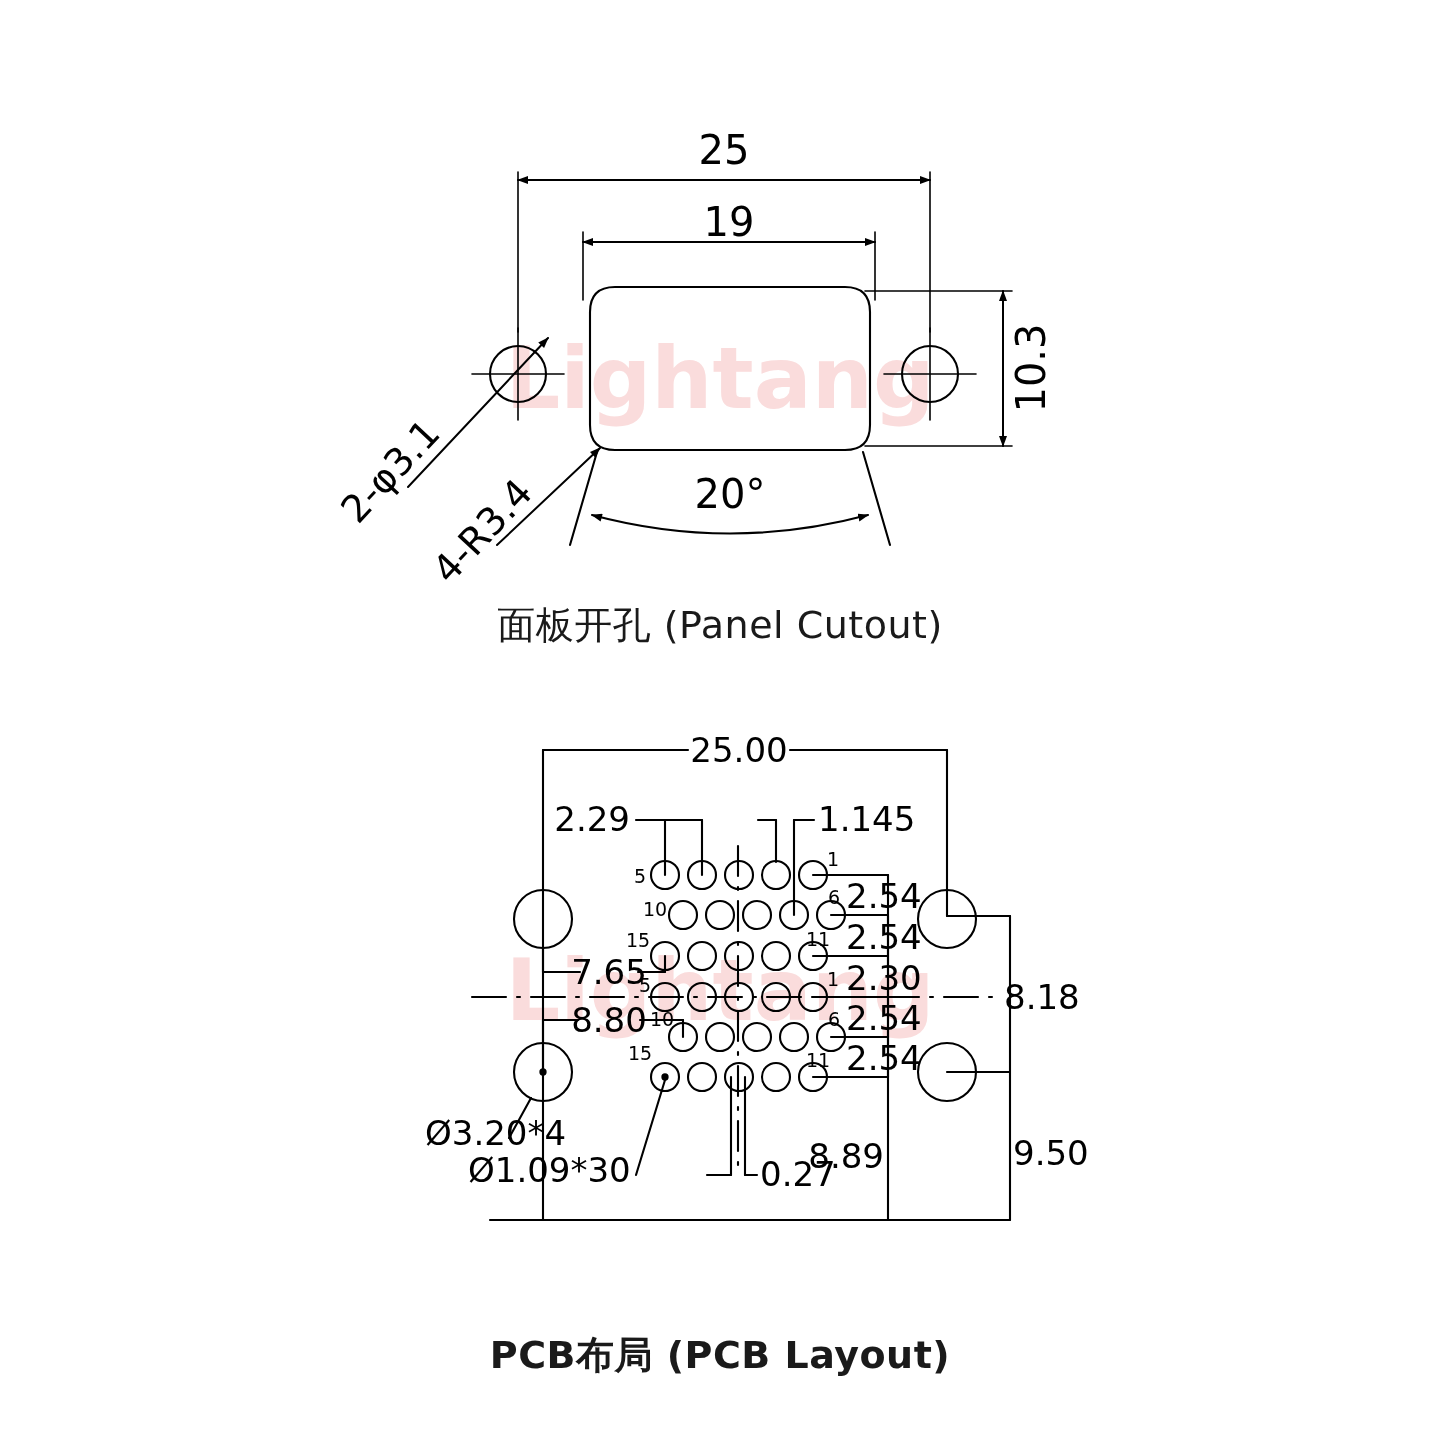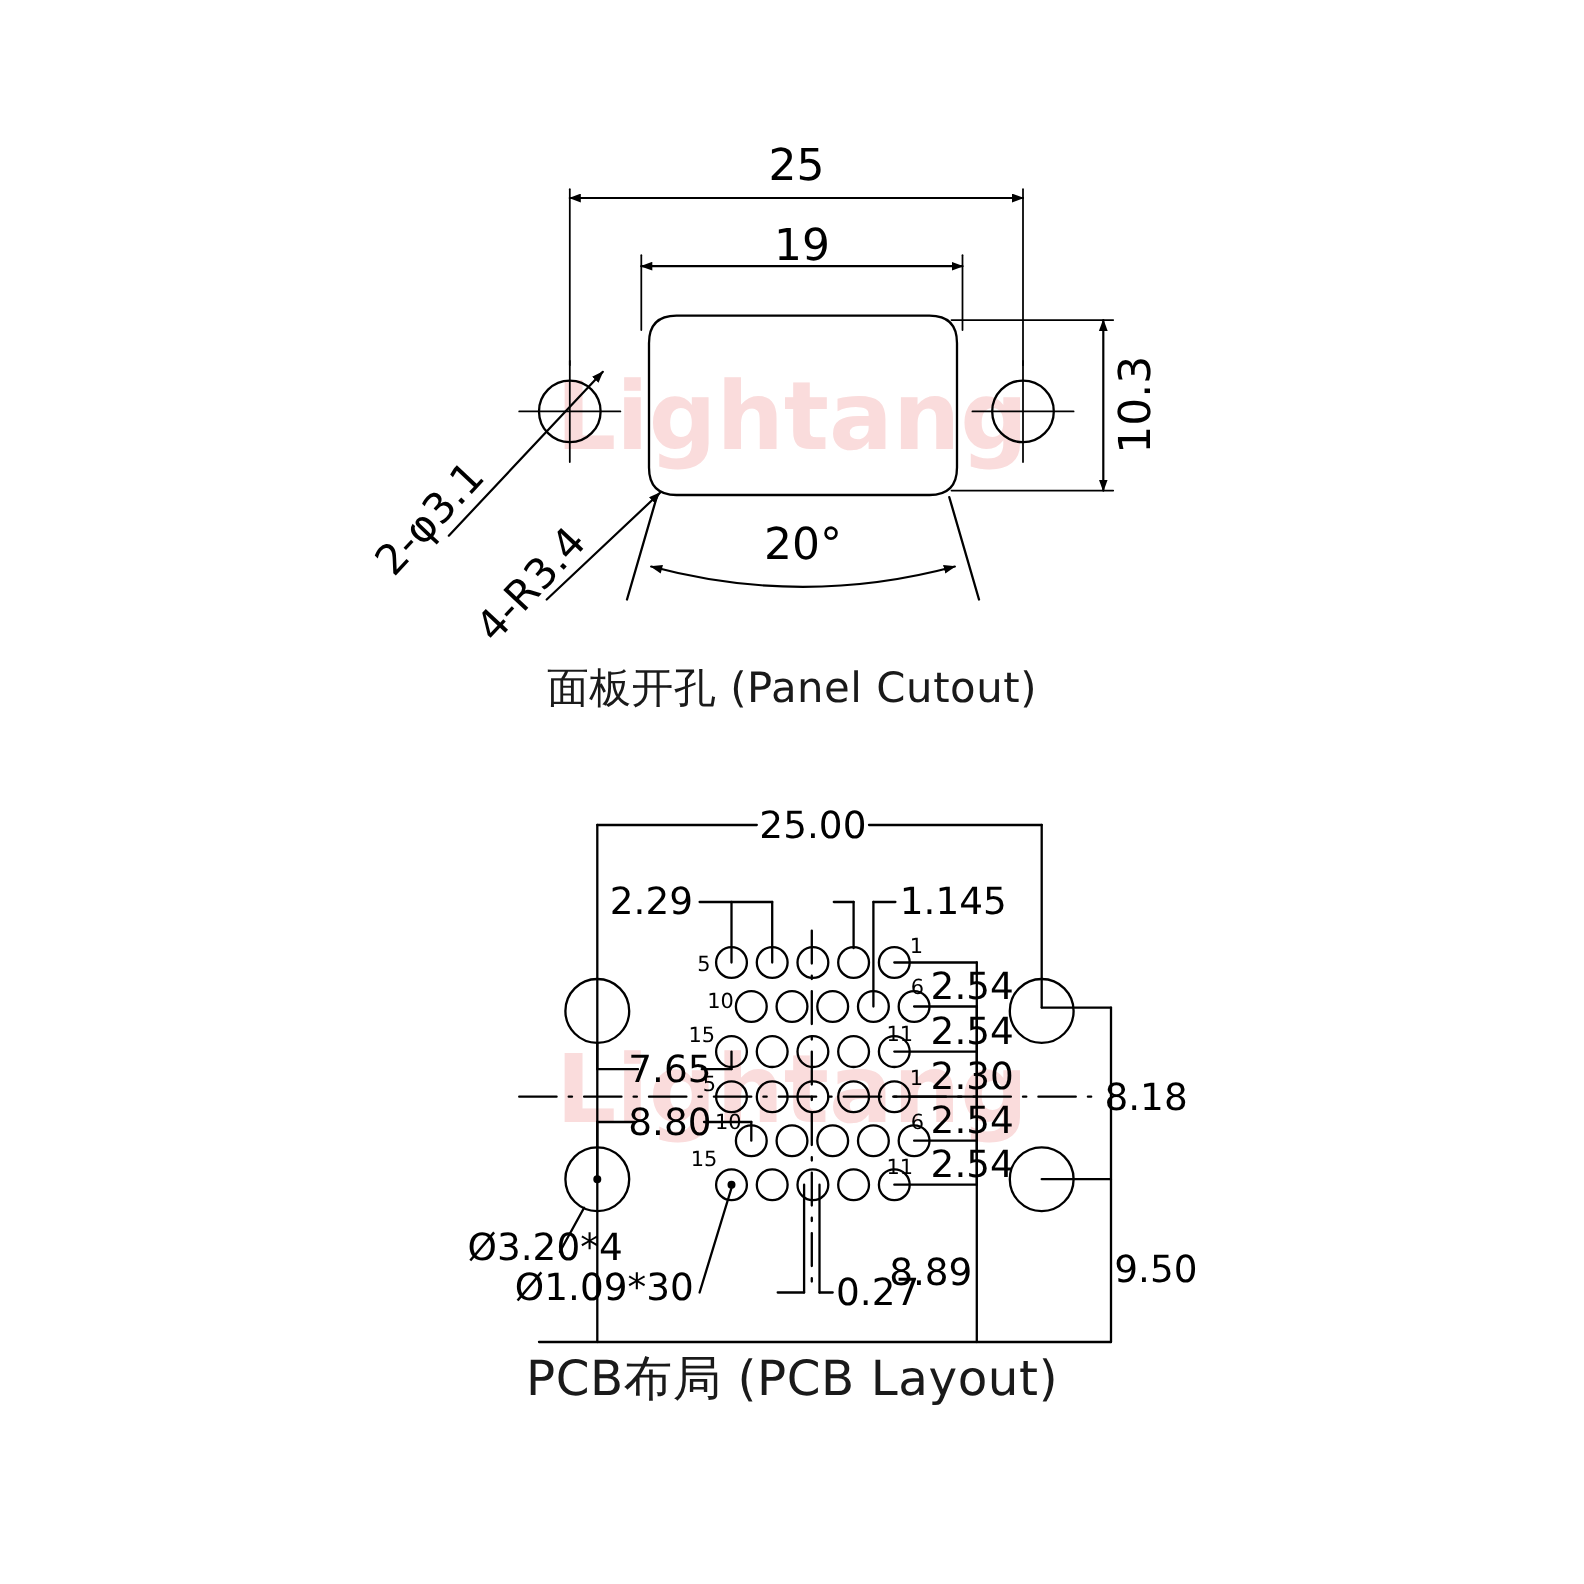--- a/index.html
+++ b/index.html
@@ -1,21 +1,21 @@
 <!DOCTYPE html>
 <html><head>
 <meta charset="utf-8">
 <style>
   html,body{margin:0;padding:0;background:#ffffff;}
   body{width:1440px;height:1440px;font-family:"DejaVu Sans","Liberation Sans",sans-serif;overflow:hidden;}
   #root{position:relative;width:1440px;height:1440px;}
   svg{display:block;}
   .cap{position:absolute;width:100%;text-align:center;color:#1a1a1a;font-family:"DejaVu Sans","Liberation Sans",sans-serif;}
   #cap-panel{top:600px;font-size:38px;letter-spacing:0.5px;}
-  #cap-pcb{top:1224px;font-size:44px;letter-spacing:0.5px;}
+  #cap-pcb{top:1330px;font-size:38px;letter-spacing:0.5px;font-weight:bold;}
 </style>
 </head>
 <body>
 
 <div id="root">
 
   <svg id="svg-panel" width="1440" height="600" viewBox="0 0 1440 600" style="position:absolute;left:0;top:0;">
     <defs>
       <marker id="ah" markerWidth="12" markerHeight="12" refX="10" refY="4" orient="auto" markerUnits="userSpaceOnUse">
         <path d="M0,0 L11,4 L0,8 z" fill="#000"></path>

